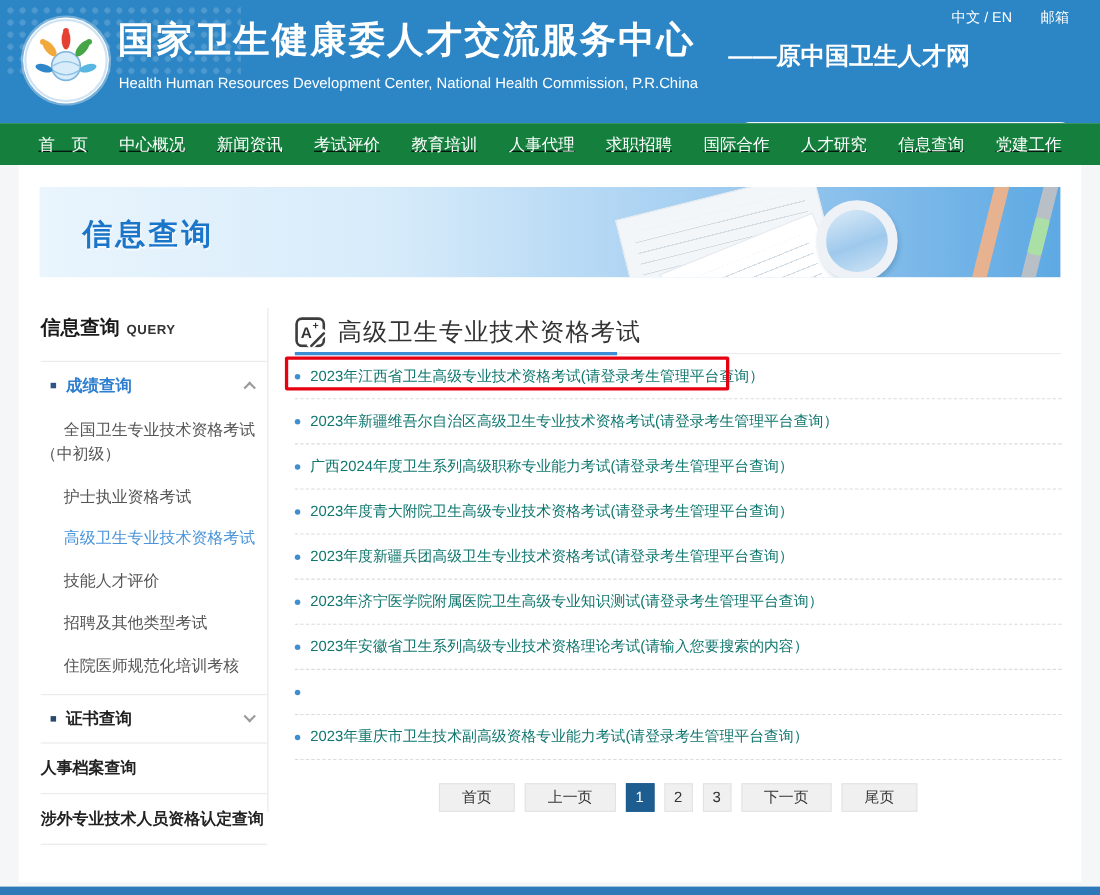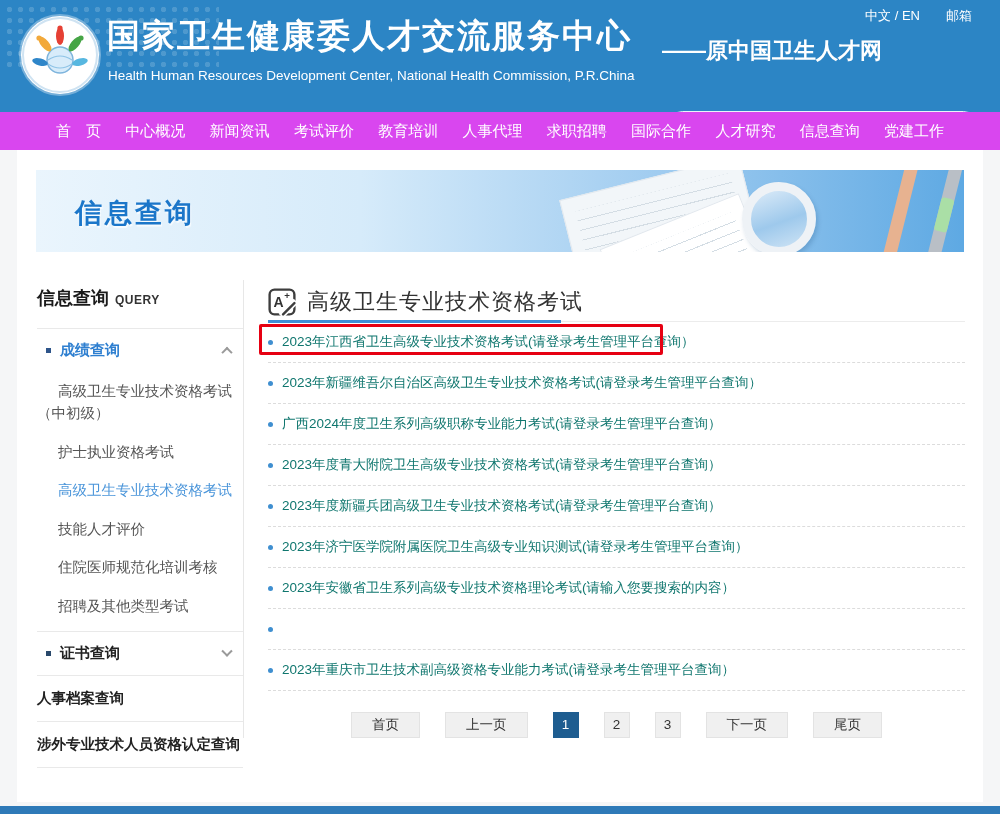--- a/index.html
+++ b/index.html
@@ -20,22 +20,22 @@
   .topbar { position:absolute; right:28px; top:7px; display:flex; gap:26px; color:#fff; font-size:13px;justify-content:space-between; }
   .topbar span { cursor:pointer; }
   .search { position:absolute; left:668px; top:67px; width:310px; height:29px;
             border:1px solid rgba(255,255,255,.9); border-radius:15px; display:flex; align-items:center;margin-top:44px; }
   .search input { flex:1; background:transparent; border:none; outline:none; color:#fff;
                   font-size:12.5px; padding:0 8px 0 15px; font-family:inherit; }
   .search input::placeholder { color:rgba(255,255,255,.75); }
   .search .mag { margin-right:12px; cursor:pointer; display:flex; }
 
   
-  .main-nav { position:absolute; left:0; top:112px; width:1000px; height:38px; background:#d946ef;
-              display:flex; align-items:center; justify-content:space-between; padding:0 56px; }
+  .main-nav { position:absolute; left:0; top:112px; width:1000px; height:38px; background:#15803d;
+              display:flex; align-items:center; justify-content:space-between; padding:0 35px;text-decoration:underline; }
   .nav-item { color:#fff; font-size:15px; cursor:pointer; white-space:nowrap; }
 
   
   .content { position:absolute; left:17px; top:150px; width:966px; height:652px; background:#fff; }
 
   
   .banner { position:absolute; left:19px; top:20px; width:928px; height:82px; overflow:hidden;
             background:linear-gradient(90deg,#eaf5fd 0%,#d6ebfa 35%,#9bc9ef 70%,#5ea9e3 100%); }
   .banner-title { position:absolute; left:39px; top:25px; font-size:27px; font-weight:bold; color:#1b76c9;
                   letter-spacing:3px; text-shadow:1px 2px 1px rgba(255,255,255,.75); }
@@ -82,21 +82,21 @@
   .main-head { position:relative; display:flex; align-items:center; gap:11px; height:39px; border-bottom:1px solid #ececec; }
   .main-head .h-title { font-size:22px; color:#333; letter-spacing:1px; }
   .blue-line { position:absolute; left:0; bottom:-2px; width:293px; height:3px; background:#3e8ed6; }
   .news-row { position:relative; height:41px; display:flex; align-items:center; border-bottom:1px dashed #dcdcdc; }
   .news-row .dot { width:5px; height:5px; border-radius:50%; background:#3f8fd0; margin-right:9px; flex:none; }
   .news-row a { font-size:13.5px; color:#0f766e; cursor:pointer; white-space:nowrap;text-align:center; }
   .redbox { position:absolute; left:-9px; top:2px; width:404px; height:31px;
             border:3px solid #e60012; border-radius:2px; pointer-events:none; }
 
   
-  .pager { display:flex; justify-content:center; gap:25px; margin-top:21px; }
+  .pager { display:flex; justify-content:center; gap:9px; margin-top:21px; }
   .pg { height:26px; line-height:24px; text-align:center; background:#f0f0f0; border:1px solid #e3e3e3;
         color:#333; font-size:13.5px; padding:0 20px; cursor:pointer; font-family:inherit; }
   .pg.num { width:26px; padding:0; }
   .pg.active { background:#1e5d90; border-color:#1e5d90; color:#fff; }
 
   
   .footer-blue { position:absolute; left:0; bottom:0; width:1000px; height:8px; background:#2e7ab8; }
 </style>
 </head>
 <body>
@@ -176,26 +176,26 @@
       <span>信息查询</span><span class="en">QUERY</span>
     </div>
     <div class="divider"></div>
     <div id="side-items">
         <div class="side-section active">
           <span class="sq"></span>
           <span class="lbl">成绩查询</span>
           <span class="chev up"></span>
         </div>
         <ul class="side-subs">
-          <li>高级卫生专业技术资格考试（中初级）</li>
+          <li>全国卫生专业技术资格考试（中初级）</li>
           <li>护士执业资格考试</li>
           <li class="active">高级卫生专业技术资格考试</li>
           <li>技能人才评价</li>
+          <li>招聘及其他类型考试</li>
           <li>住院医师规范化培训考核</li>
-          <li>招聘及其他类型考试</li>
         </ul>
         <div class="divider"></div>
         <div class="side-section">
           <span class="sq"></span>
           <span class="lbl">证书查询</span>
           <span class="chev down"></span>
         </div>
         <div class="divider"></div>
         <div class="side-link">人事档案查询</div>
         <div class="divider"></div>

